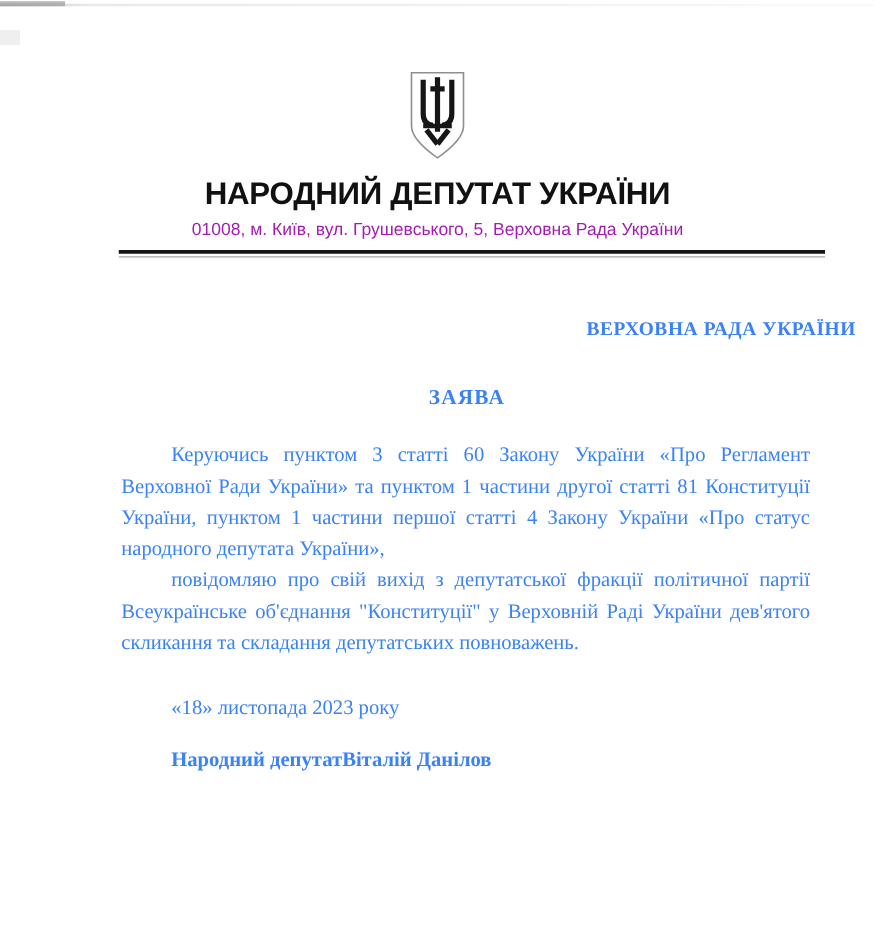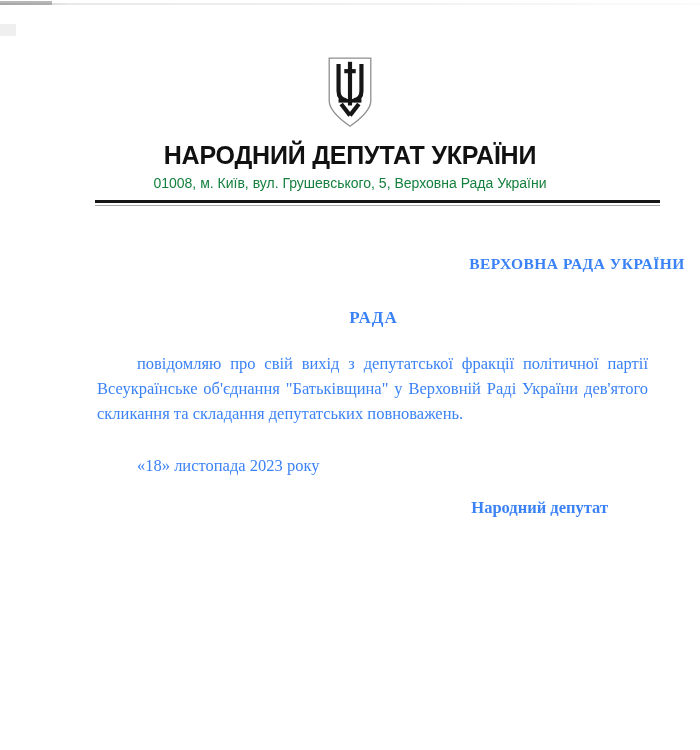--- a/index.html
+++ b/index.html
@@ -32,21 +32,21 @@
     font-family: "Liberation Sans", sans-serif;
     font-weight: bold;
     font-size: 25px;
     letter-spacing: -0.2px;
     color: #111;
   }
   .lh-address {
     margin-top: 5px;
     font-family: "Liberation Sans", sans-serif;
     font-size: 14px;
-    color: #15803d;
+    color: #a21caf;
   }
 
   .rule {
     margin: 9px 40px 0 95px;
     height: 2px;
     border-top: 3px solid #161616;
     border-bottom: 1px solid #a8a8a8;
   }
 
   .doc {
@@ -73,21 +73,21 @@
     letter-spacing: 1px;
   }
   .paragraphs { margin-top: 23px; text-align: justify; line-height: 25px; }
   .paragraphs p { margin: 0 2px 0 0; text-indent: 40px; }
 
   .date-line { margin-top: 27px; padding-left: 40px; line-height: 25px; }
 
   .signature-row {
     margin-top: 17px;
     display: flex;
-    justify-content: flex-end;
+    justify-content: flex-start;
     align-items: flex-start;
     padding: 0 42px 0 40px;
     line-height: 25px;
   }
   .sig-position { font-weight: bold; }
   .sig-credential { font-weight: normal; }
   .sig-name { font-weight: bold; }
 </style>
 </head>
 <body>
@@ -116,28 +116,30 @@
     <div class="lh-title">НАРОДНИЙ ДЕПУТАТ УКРАЇНИ</div>
     <div class="lh-address">01008, м. Київ, вул. Грушевського, 5, Верховна Рада України</div>
   </div>
 
   <div class="rule"></div>
 
   <div class="doc">
 
     <div class="addressee">ВЕРХОВНА РАДА УКРАЇНИ</div>
 
-    <div class="doc-title">РАДА</div>
+    <div class="doc-title">ЗАЯВА</div>
 
     <div class="paragraphs">
-      <p>повідомляю про свій вихід з депутатської фракції політичної партії Всеукраїнське об'єднання "Батьківщина" у Верховній Раді України дев'ятого скликання та складання депутатських повноважень.</p>
+      <p>Керуючись пунктом 3 статті 60 Закону України «Про Регламент Верховної Ради України» та пунктом 1 частини другої статті 81 Конституції України, пунктом 1 частини першої статті 4 Закону України «Про статус народного депутата України»,</p>
+      <p>повідомляю про свій вихід з депутатської фракції політичної партії Всеукраїнське об'єднання "Конституції" у Верховній Раді України дев'ятого скликання та складання депутатських повноважень.</p>
     </div>
 
     <div class="date-line">«18» листопада 2023 року</div>
 
     <div class="signature-row">
       <div>
         <div class="sig-position">Народний депутат</div>
       </div>
+      <div class="sig-name">Віталій Данілов</div>
     </div>
 
   </div>
 </div>
 
 </body></html>

